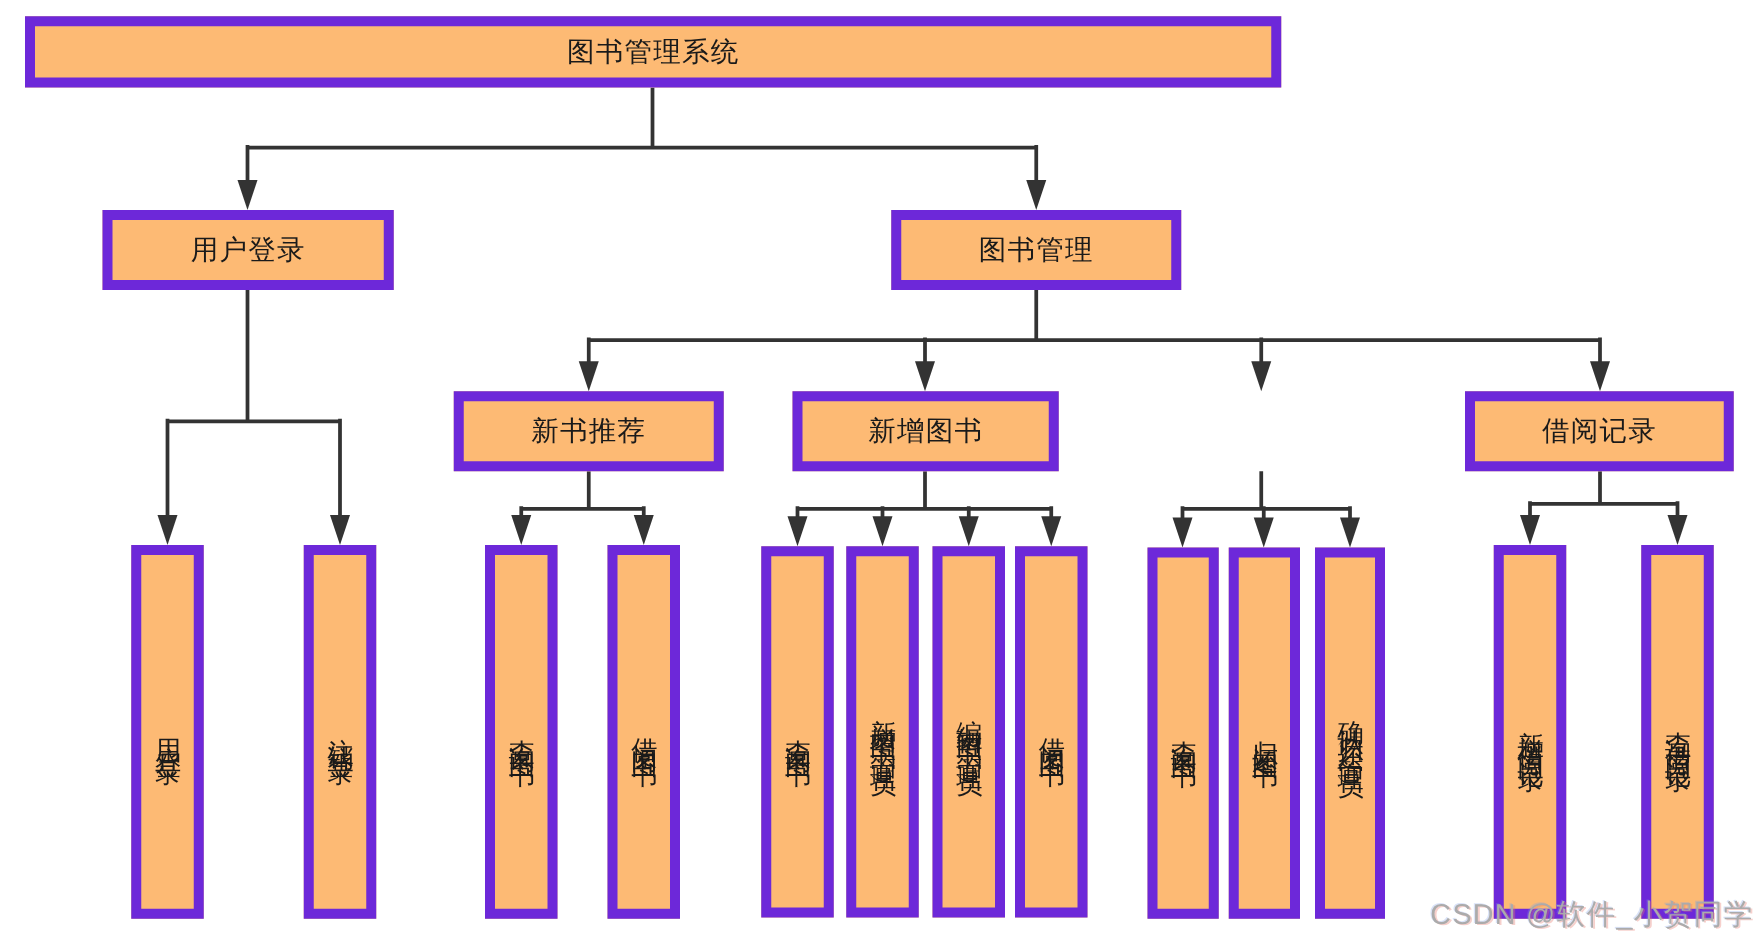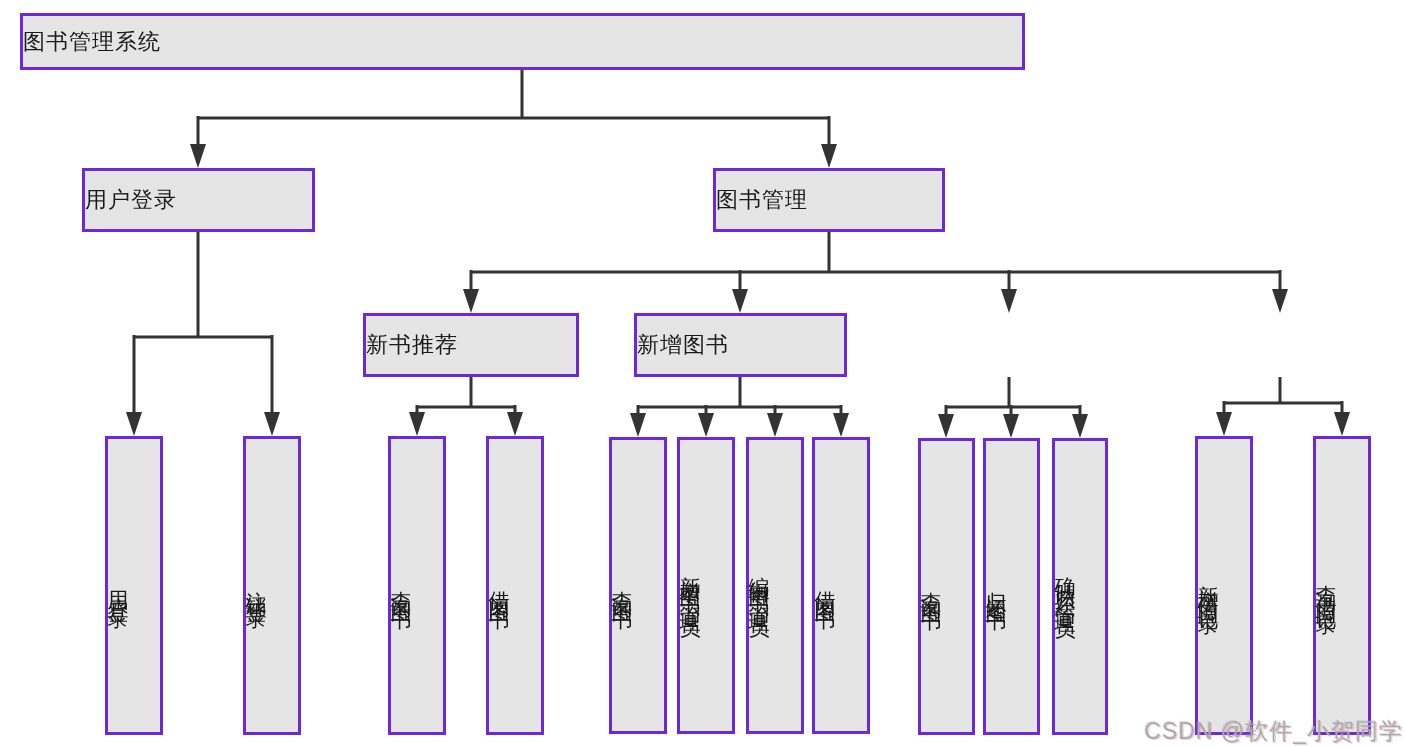--- a/index.html
+++ b/index.html
@@ -13,25 +13,25 @@
   }
   svg.connectors {
     position: absolute;
     left: 0; top: 0;
     width: 1405px; height: 747px;
     z-index: 1;
   }
   .node {
     position: absolute;
     box-sizing: border-box;
-    border: 3px solid #6d28d9;
-    background: #e5e5e5;
+    border: 8px solid #6d28d9;
+    background: #fdba74;
     display: flex;
     align-items: center;
-    justify-content: flex-start;
+    justify-content: center;
     color: #1a1a1a;
     z-index: 2;
   }
   .hbox { font-size: 22px; letter-spacing: 1px; }
   .leaf {
     font-size: 21px;
   }
   .leaf .vtext {
     writing-mode: vertical-rl;
     text-orientation: mixed;
@@ -105,20 +105,23 @@
   <div class="node hbox" style="left:713px;top:168px;width:232px;height:64px">
     <span>图书管理</span>
   </div>
 
   <div class="node hbox" style="left:363px;top:313px;width:216px;height:64px">
     <span>新书推荐</span>
   </div>
   <div class="node hbox" style="left:634px;top:313px;width:213px;height:64px">
     <span>新增图书</span>
   </div>
+  <div class="node hbox" style="left:1172px;top:313px;width:215px;height:64px">
+    <span>借阅记录</span>
+  </div>
 
   <div class="node leaf" style="left:105px;top:436px;width:58px;height:299px">
     <span class="vtext">用户登录</span>
   </div>
   <div class="node leaf" style="left:243px;top:436px;width:58px;height:299px">
     <span class="vtext">注销登录</span>
   </div>
 
   <div class="node leaf" style="left:388px;top:436px;width:58px;height:299px">
     <span class="vtext">查询图书</span>

